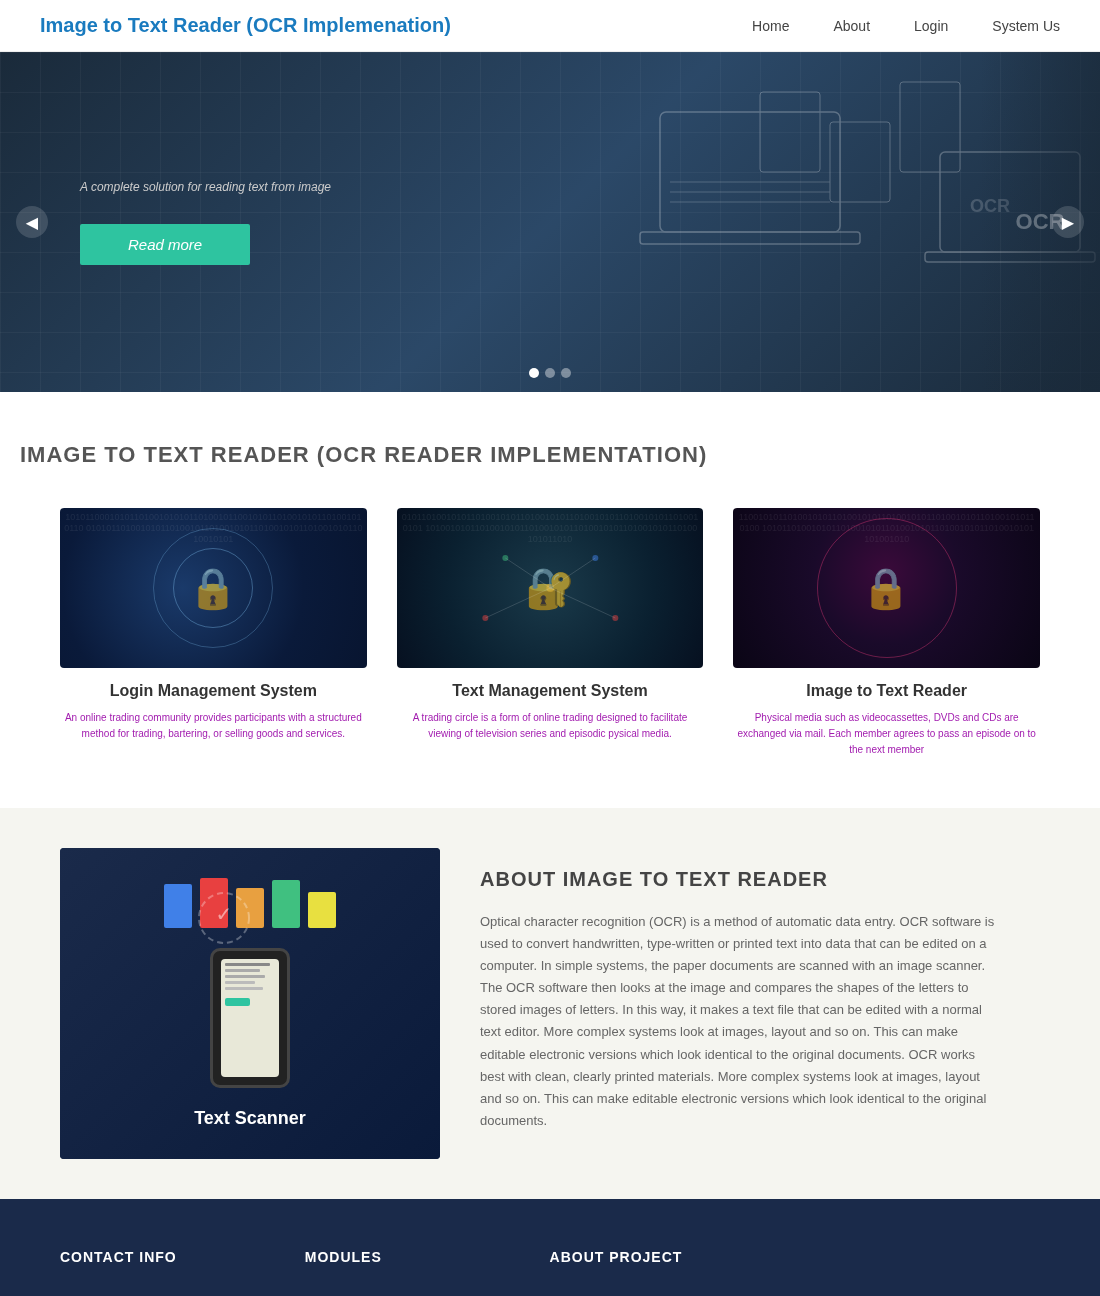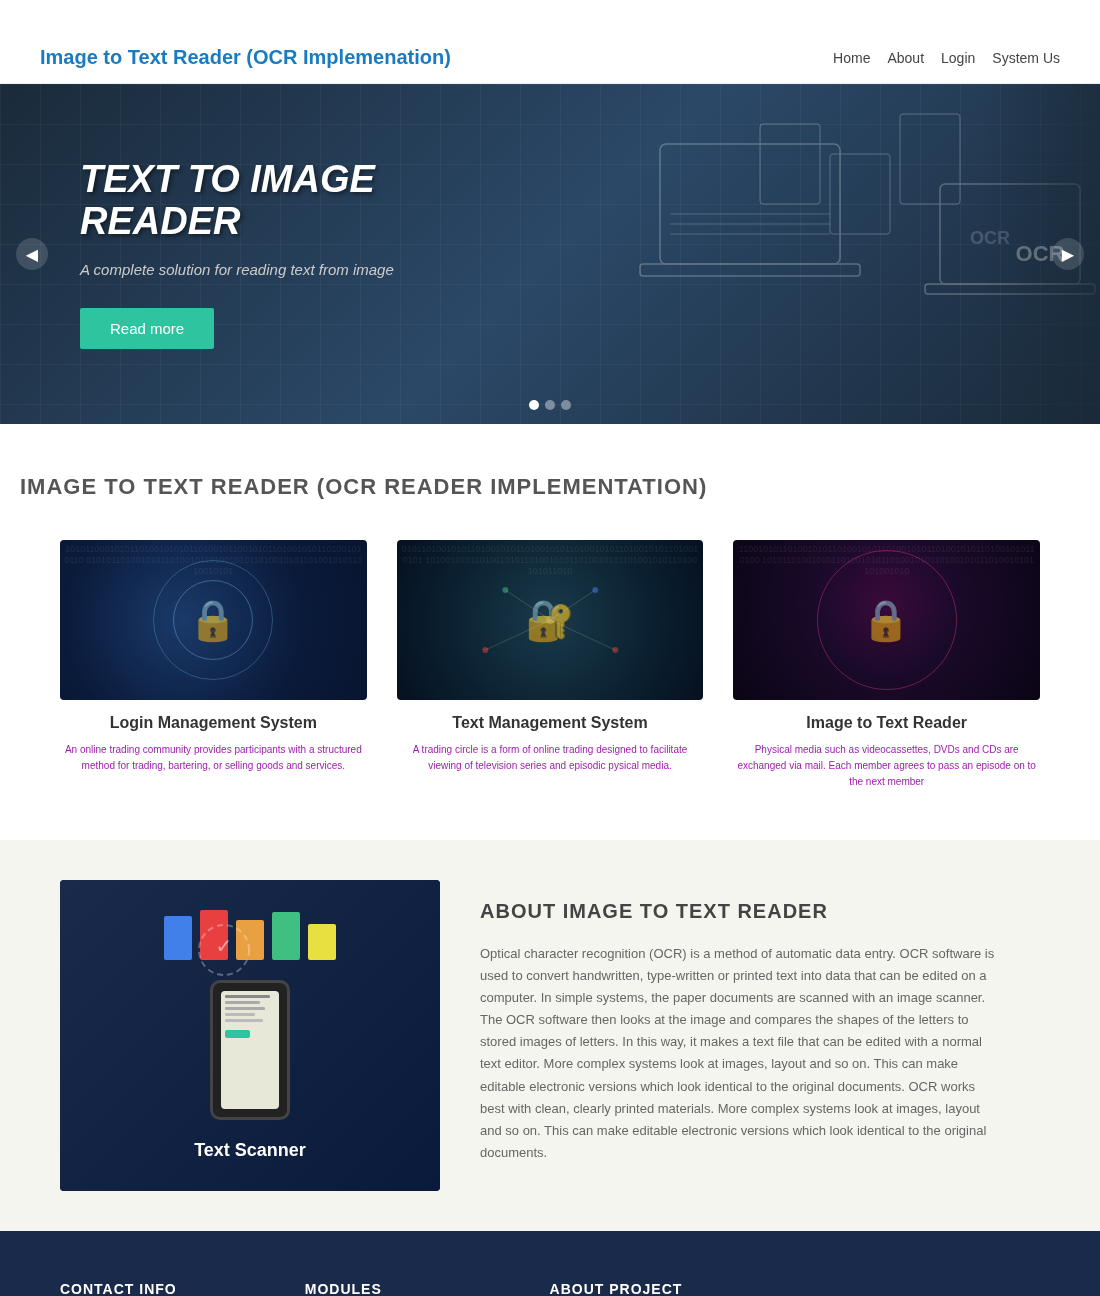--- a/index.html
+++ b/index.html
@@ -6,30 +6,29 @@
     body { font-family: Arial, sans-serif; color: #333; background: #fff; }
 
     
     .header {
       display: flex;
       align-items: center;
       justify-content: space-between;
       padding: 14px 40px;
       background: #fff;
       border-bottom: 1px solid #eee;
-      margin-top: 32px;
     }
     .header-logo {
       font-size: 20px;
       font-weight: bold;
       color: #1a7bbf;
     }
     .nav {
       display: flex;
-      gap: 17px;
+      gap: 44px;
       list-style: none;
       justify-content: flex-end;
     }
     .nav li a {
       text-decoration: none;
       color: #444;
       font-size: 14px;
     }
 
     
@@ -64,34 +63,35 @@
     .hero-title {
       font-size: 38px;
       font-weight: 900;
       font-style: italic;
       color: #fff;
       line-height: 1.1;
       margin-bottom: 16px;
       text-shadow: 2px 2px 4px rgba(0,0,0,0.5);
     }
     .hero-subtitle {
-      font-size: 15px;
+      font-size: 12px;
       color: #ccc;
       font-style: italic;
       margin-bottom: 28px;
       line-height: 1.4;
     }
     .hero-btn {
       background: #2ec4a0;
       color: #fff;
       border: none;
-      padding: 12px 30px;
+      padding: 12px 48px;
       font-size: 15px;
       cursor: pointer;
       border-radius: 2px;
+      font-style: italic;
     }
     .hero-arrow-left, .hero-arrow-right {
       position: absolute;
       top: 50%;
       transform: translateY(-50%);
       z-index: 3;
       width: 32px;
       height: 32px;
       background: rgba(255,255,255,0.15);
       border-radius: 50%;
@@ -351,21 +351,20 @@
       <li><a href="#">System Us</a></li>
     </ul>
   </nav>
 </header>
 
 <section class="hero" style="min-height:340px;">
   <div class="hero-bg"></div>
   <div class="hero-grid"></div>
   <button class="hero-arrow-left">◀</button>
   <div class="hero-content">
-    <h1 class="hero-title">TEXT TO IMAGE READER</h1>
     <p class="hero-subtitle">A complete solution for reading text from image</p>
     <button class="hero-btn">Read more</button>
   </div>
 
   <div class="hero-deco">
     <svg width="500" height="300" viewBox="0 0 500 300" style="position:absolute;right:0;top:20px;opacity:0.25;">
 
       <rect x="60" y="40" width="180" height="120" rx="6" fill="none" stroke="white" stroke-width="1.5"></rect>
       <rect x="40" y="160" width="220" height="12" rx="3" fill="none" stroke="white" stroke-width="1.5"></rect>
 

